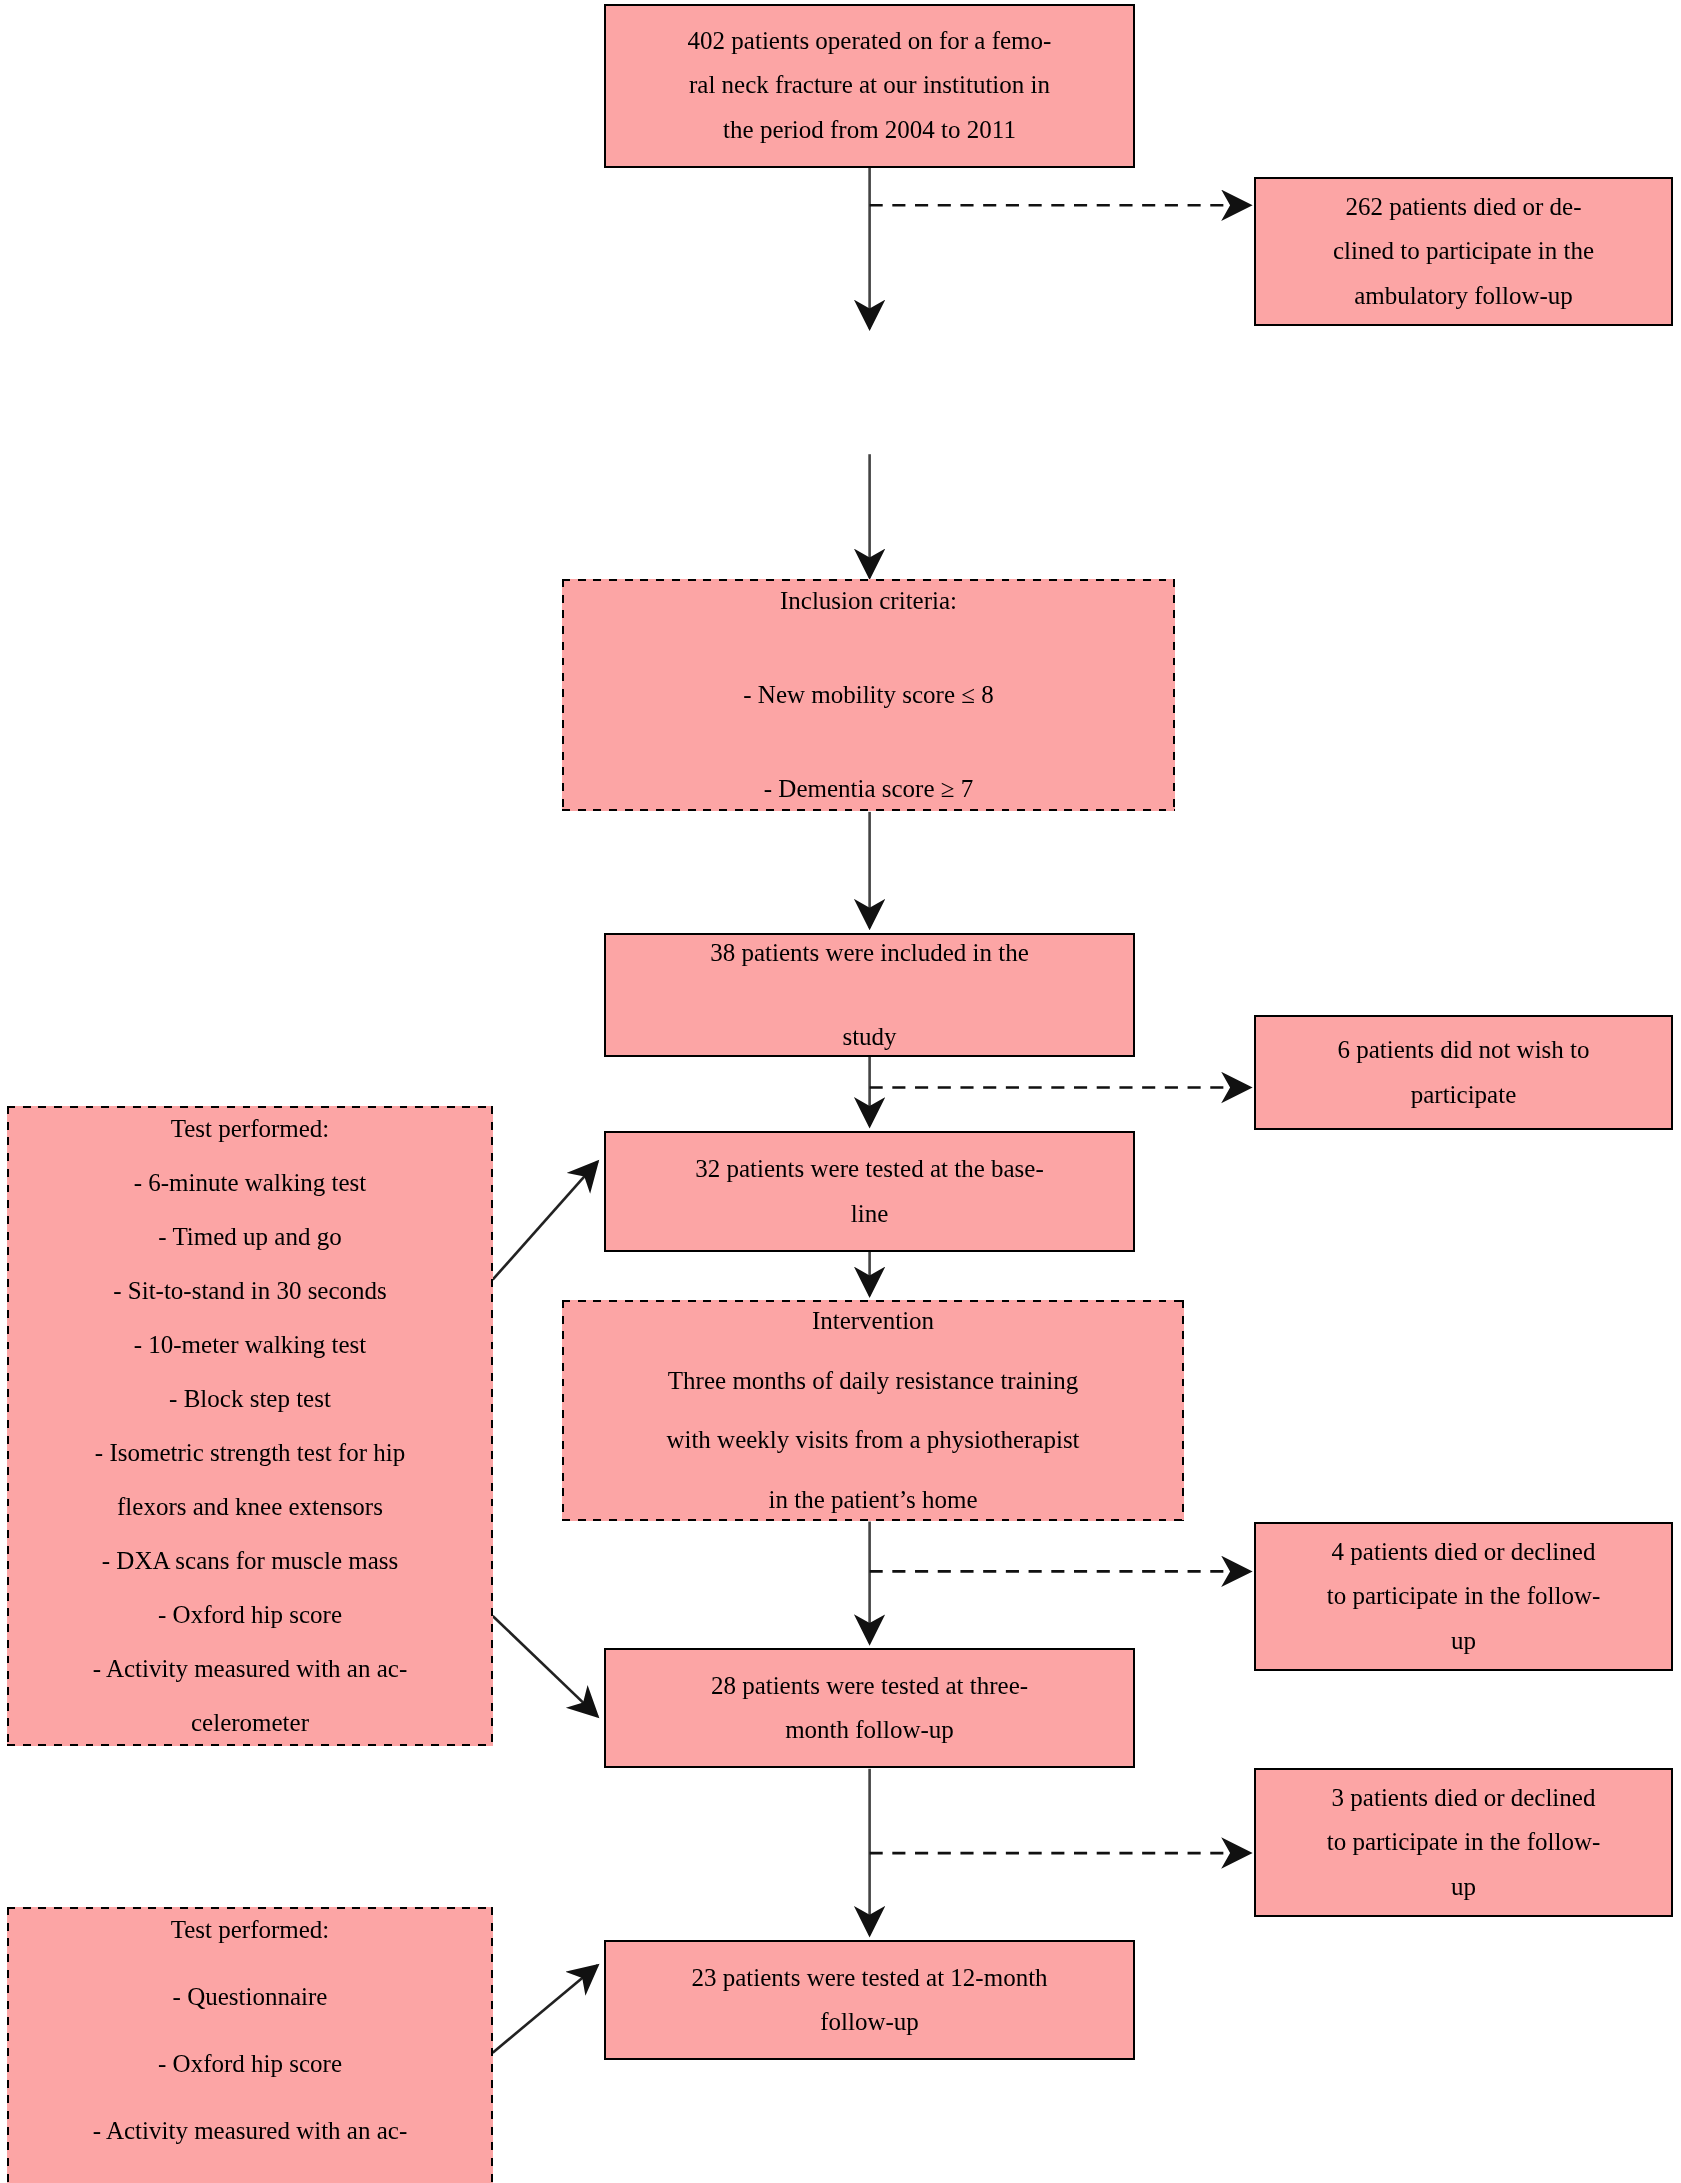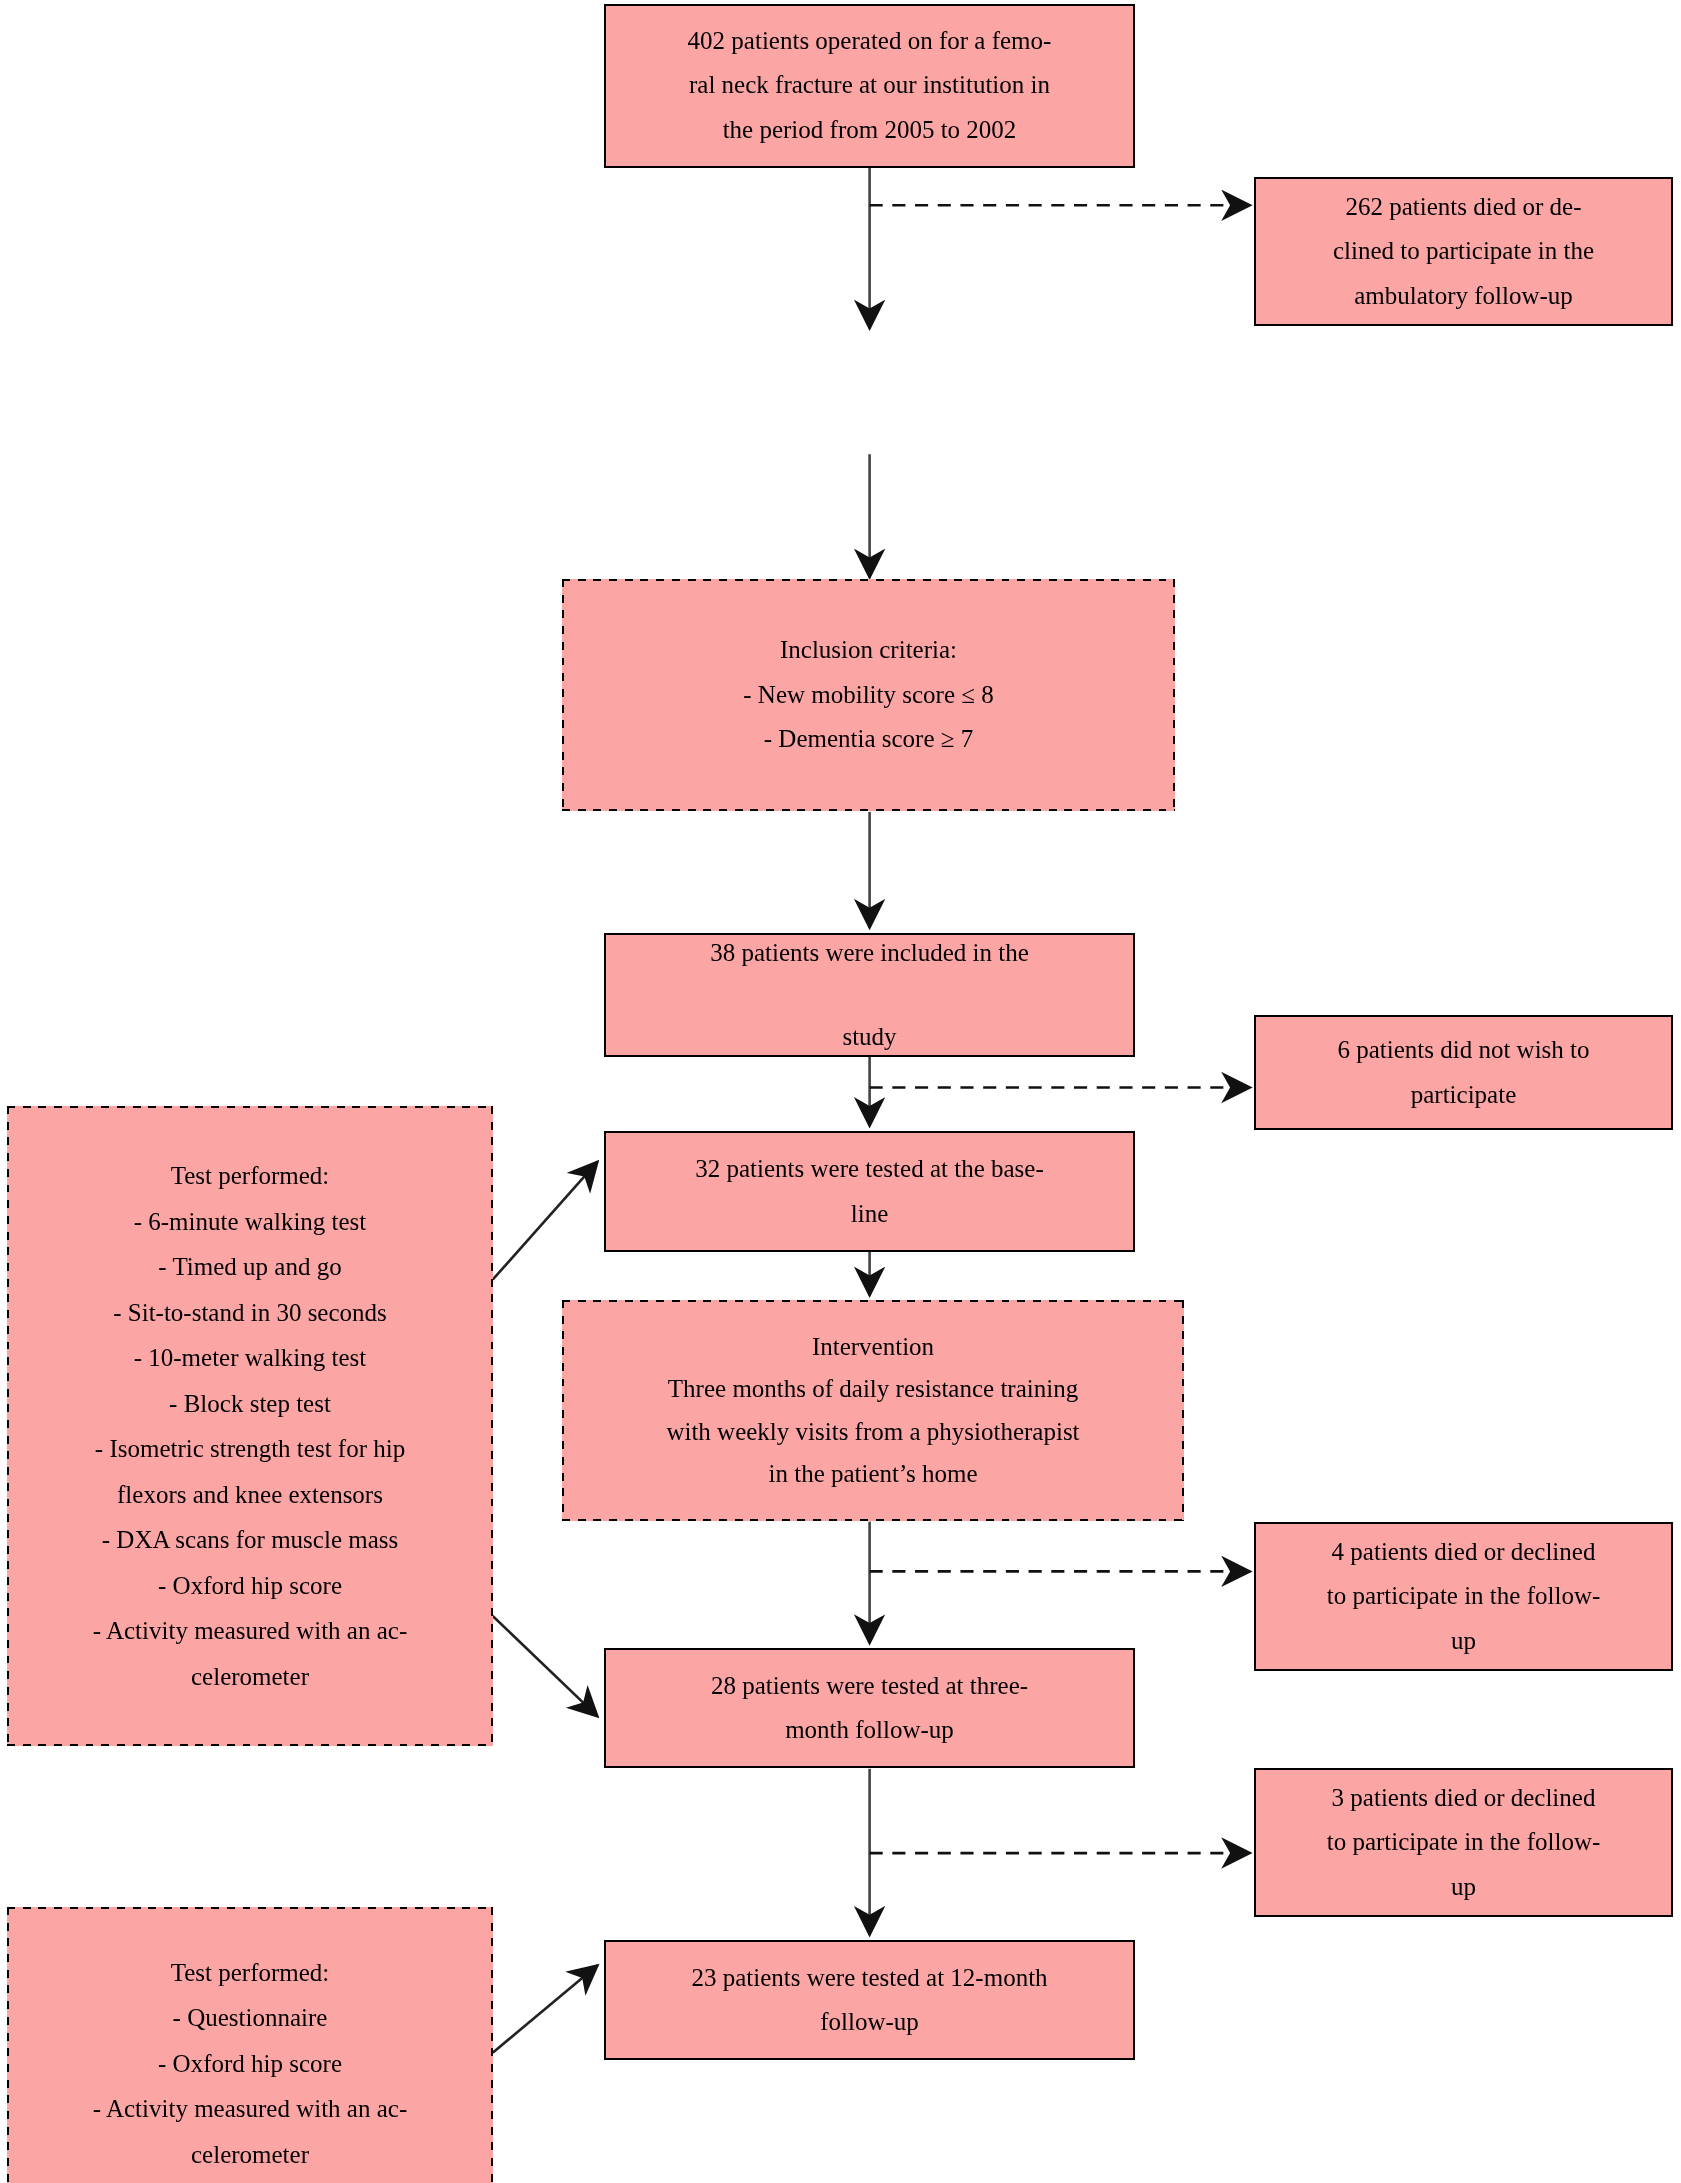--- a/index.html
+++ b/index.html
@@ -28,20 +28,21 @@
   .dashed{
     border:0;
     background-image:
       repeating-linear-gradient(to right,#000 0 7.9px,transparent 7.9px 15.7px),
       repeating-linear-gradient(to right,#000 0 7.9px,transparent 7.9px 15.7px),
       repeating-linear-gradient(to bottom,#000 0 7.9px,transparent 7.9px 15.7px),
       repeating-linear-gradient(to bottom,#000 0 7.9px,transparent 7.9px 15.7px);
     background-size:100% 2.2px,100% 2.2px,2.2px 100%,2.2px 100%;
     background-position:0 0,0 100%,0 0,100% 0;
     background-repeat:no-repeat;
+    justify-content:space-between;
   }
   .node .ln{display:block;white-space:nowrap;}
   svg.edges{position:absolute;left:0;top:0;width:1682px;height:2230px;pointer-events:none;}
 </style>
 </head>
 <body>
 
 <div id="canvas">
 
   <svg class="edges" viewBox="0 0 3851 5106" xmlns="http://www.w3.org/2000/svg">
@@ -79,21 +80,21 @@
     <line x1="1128" y1="2930" x2="1368" y2="2660" stroke="#222" stroke-width="6" marker-end="url(#arw)"></line>
 
     <line x1="1128" y1="3700" x2="1368" y2="3930" stroke="#222" stroke-width="6" marker-end="url(#arw)"></line>
 
     <line x1="1128" y1="4700" x2="1368" y2="4500" stroke="#222" stroke-width="6" marker-end="url(#arw)"></line>
   </svg>
 
   <div class="node solid" style="left:604px;top:3.5px;width:531px;height:164px;">
     <span class="ln">402 patients operated on for a femo-</span>
     <span class="ln">ral neck fracture at our institution in</span>
-    <span class="ln">the period from 2005 to 2002</span>
+    <span class="ln">the period from 2004 to 2011</span>
   </div>
 
   <div class="node solid" style="left:1254px;top:165px;width:419px;height:149px;margin-top:12px;">
     <span class="ln">262 patients died or de-</span>
     <span class="ln">clined to participate in the</span>
     <span class="ln">ambulatory follow-up</span>
   </div>
 
 
   <div class="node dashed" style="left:562px;top:579px;width:613px;height:232px;">

